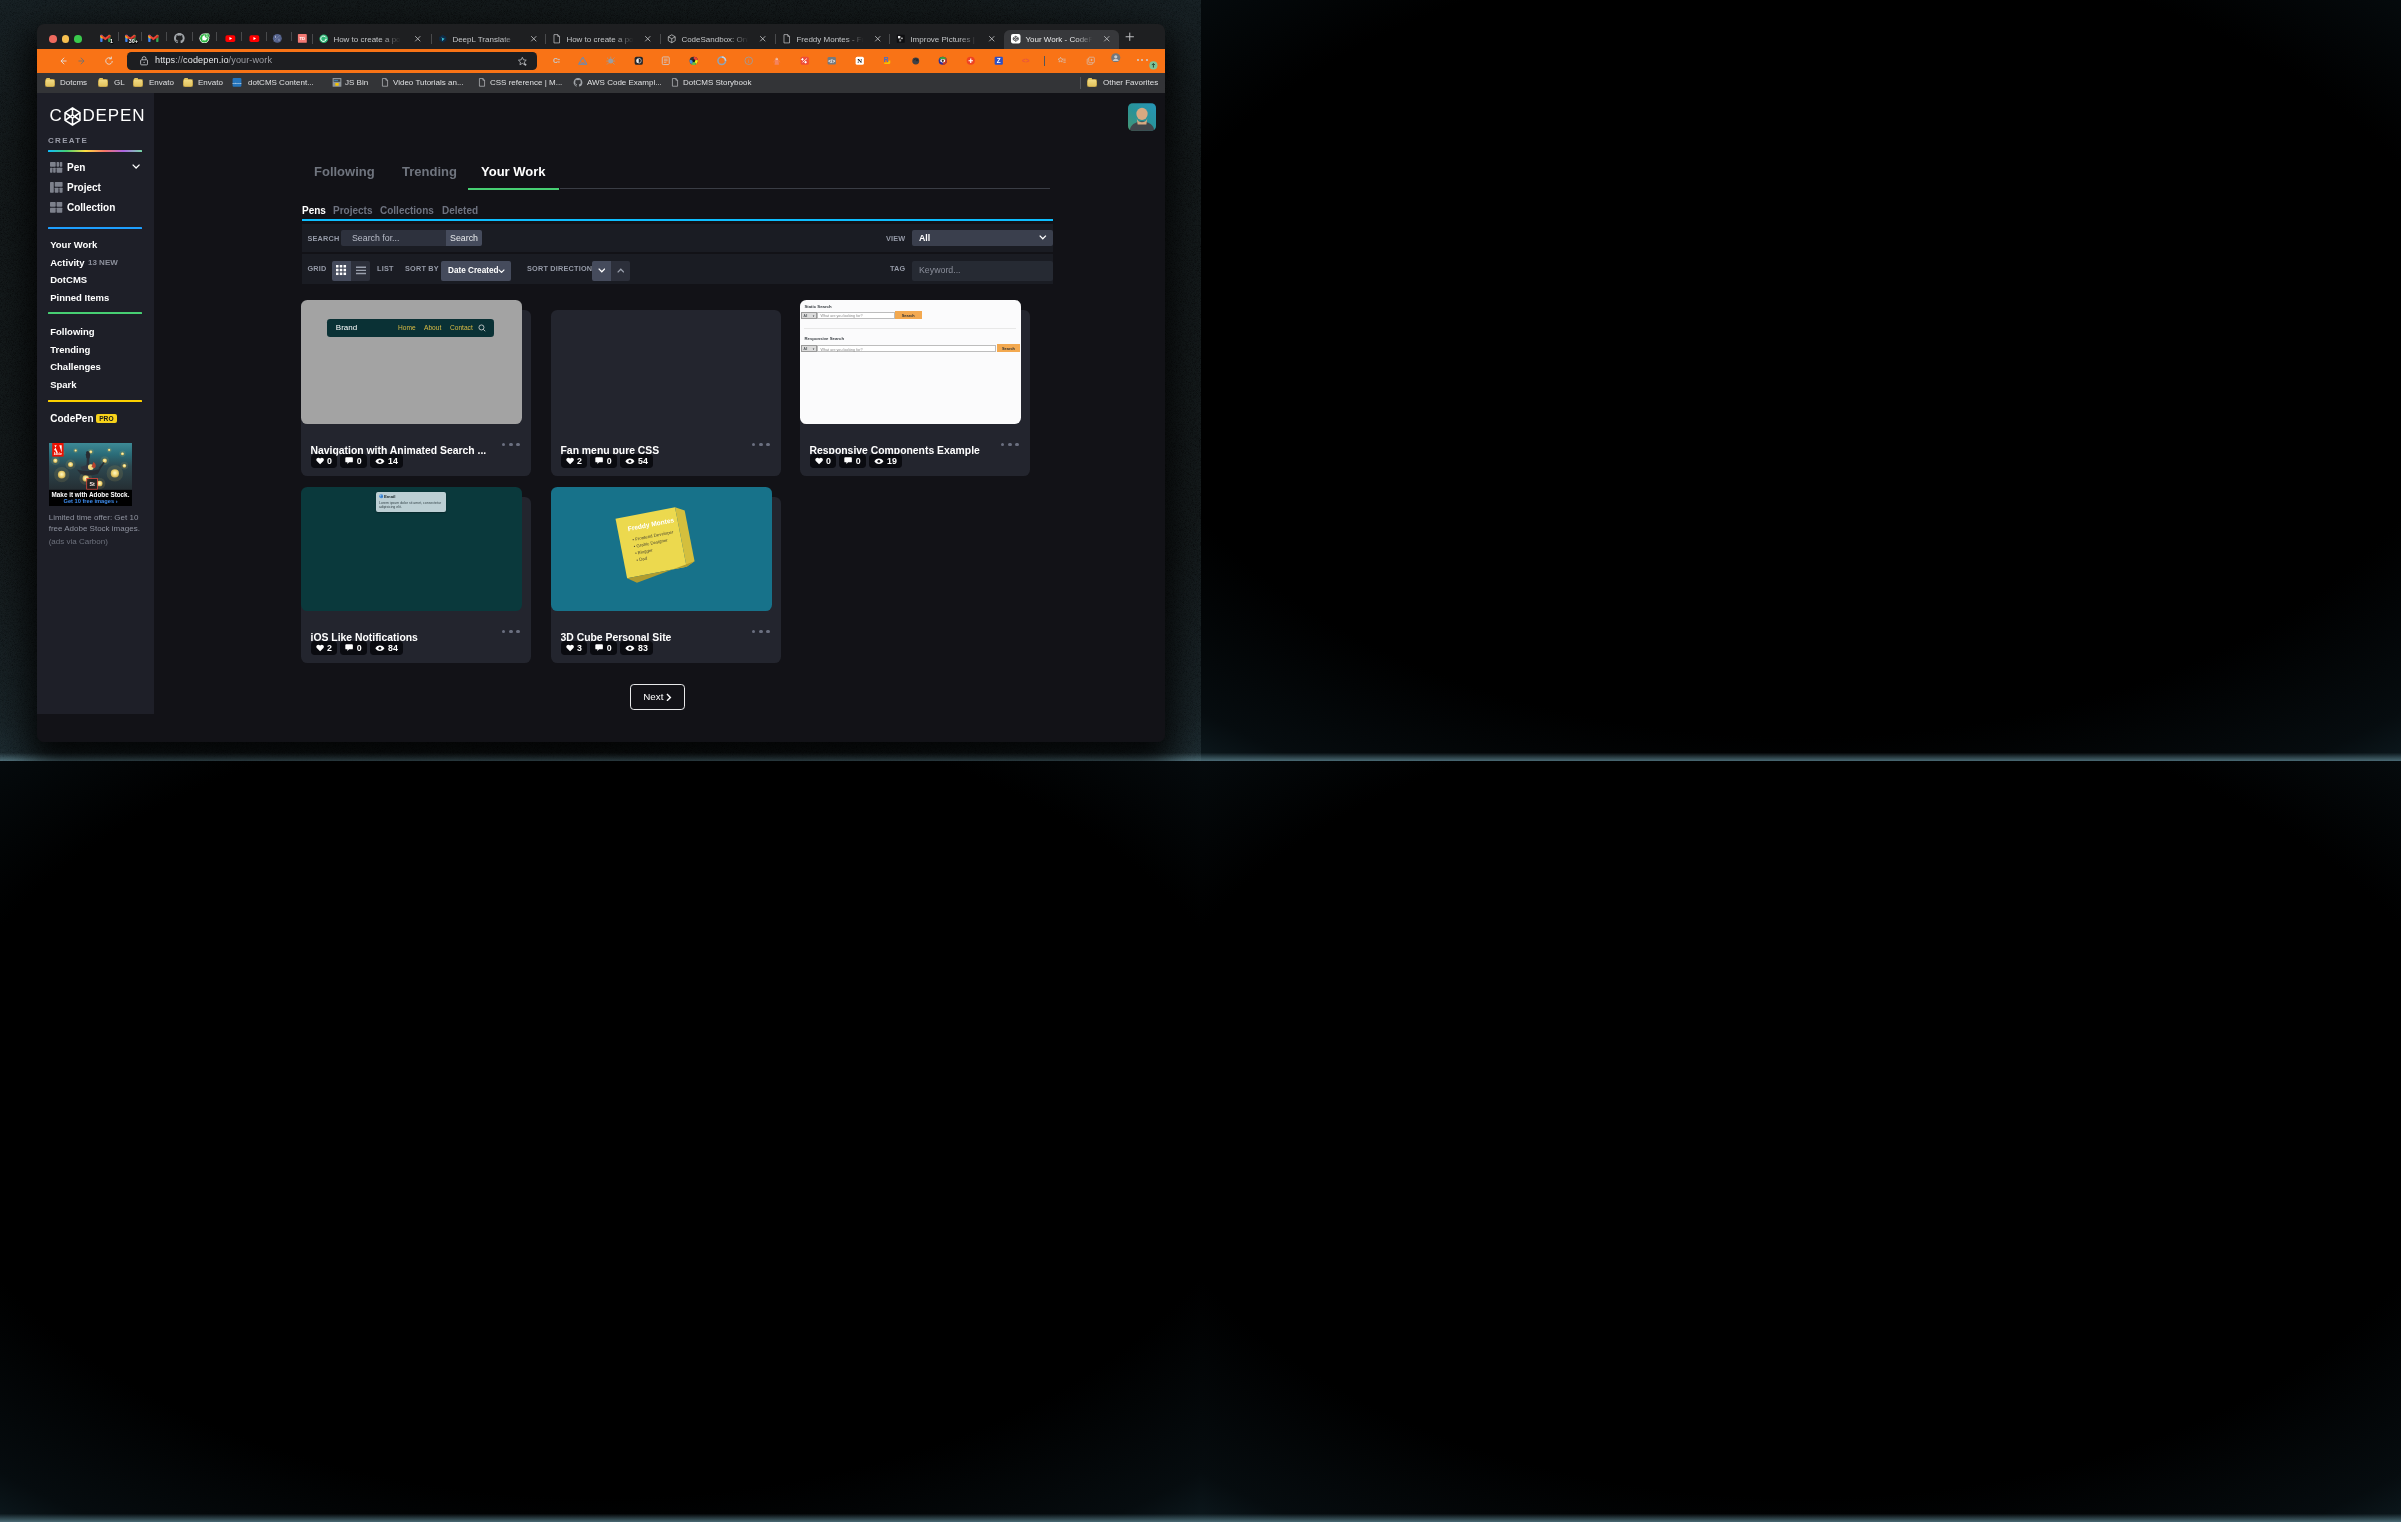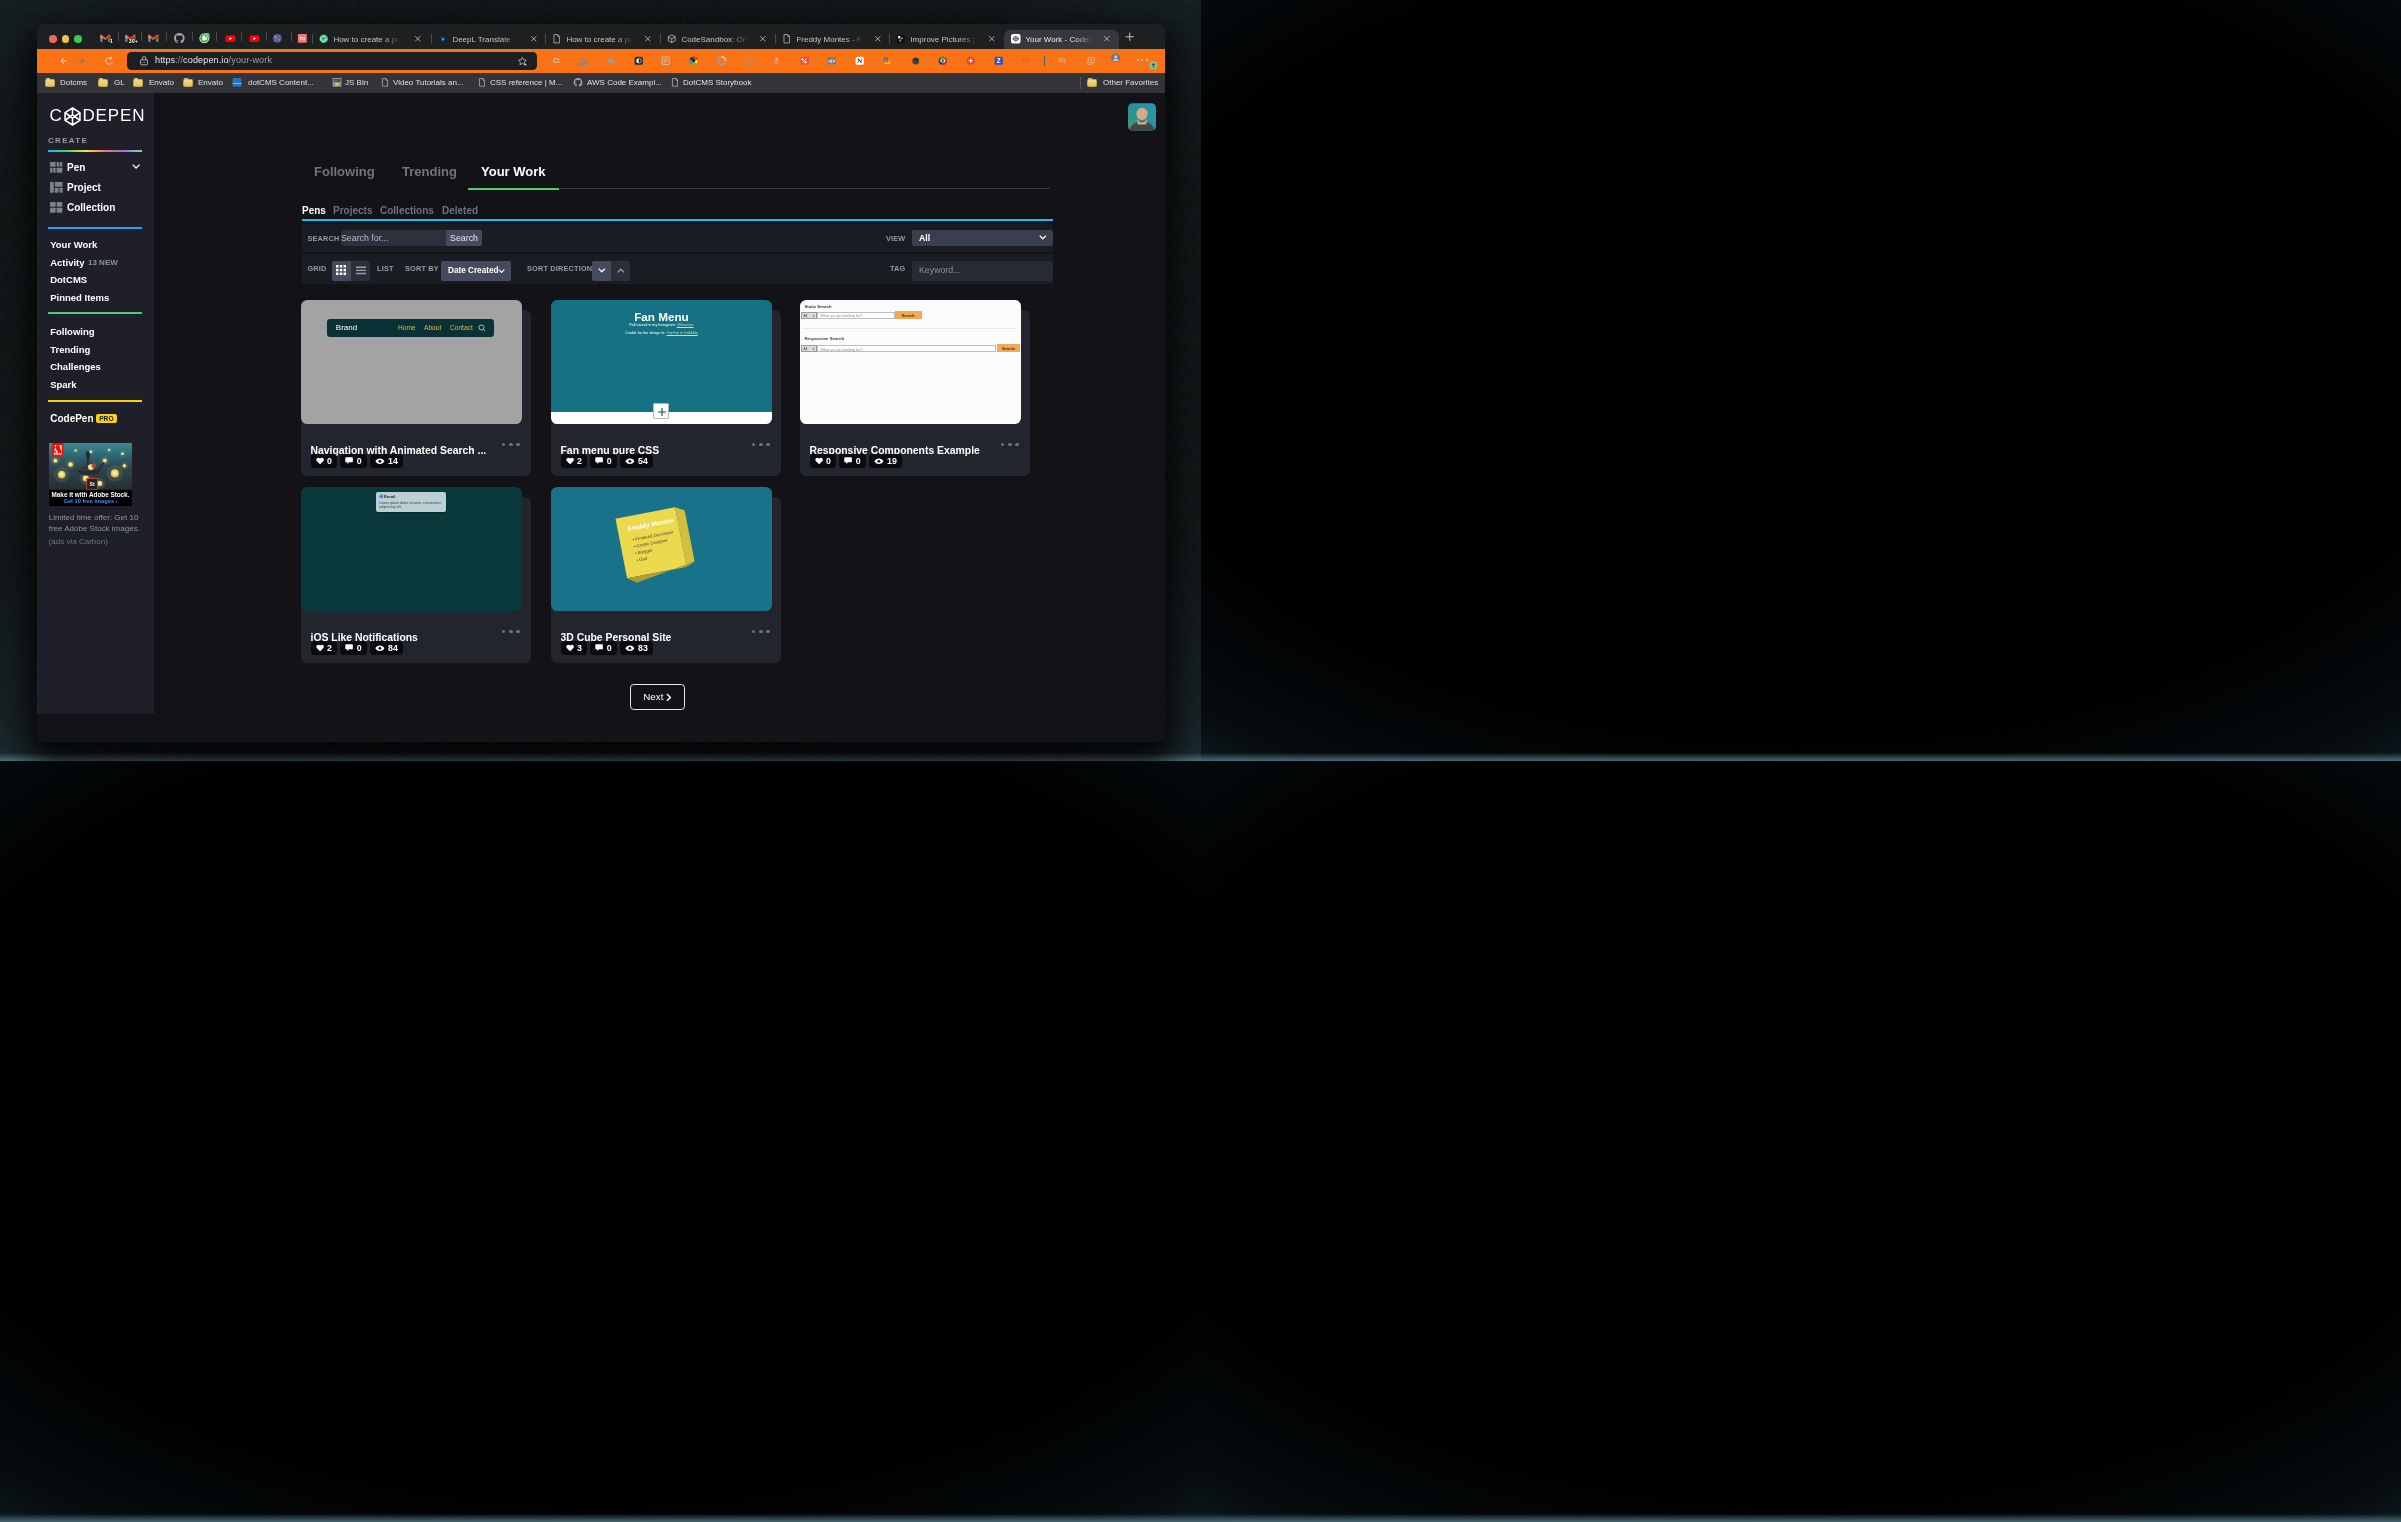--- a/index.html
+++ b/index.html
@@ -551,21 +551,21 @@
 <div class="ttab" style="left:444px;color:#fff">Your Work</div>
 <div style="position:absolute;left:431px;top:95px;width:91px;height:1.6px;background:#47cf73"></div>
 <div style="position:absolute;left:523px;top:95px;width:490px;height:0.9px;background:#3a3d45"></div>
 <div class="stab" style="left:265px;color:#fff">Pens</div>
 <div class="stab" style="left:296px">Projects</div>
 <div class="stab" style="left:343px">Collections</div>
 <div class="stab" style="left:405px">Deleted</div>
 <div style="position:absolute;left:265px;top:126px;width:751px;height:1.6px;background:#0ebeff"></div>
 <div class="panel" style="top:131px;height:28px">
         <div class="plabel" style="left:5.4px;top:9.5px">SEARCH</div>
-        <div style="position:absolute;left:39px;top:5.7px;width:105px;height:16px;background:#2d313d;border-radius:1.9px 0 0 1.9px;color:#b9bdc9;font-size:8.8px;line-height:16px;padding-left:0">Search for...</div>
+        <div style="position:absolute;left:39px;top:5.7px;width:105px;height:16px;background:#2d313d;border-radius:1.9px 0 0 1.9px;color:#b9bdc9;font-size:8.8px;line-height:16px;padding-left:11px">Search for...</div>
         <div class="ctrl" style="left:144px;top:5.7px;width:36px;height:16px;background:#454b5c;border-radius:0 1.9px 1.9px 0;text-align:center;line-height:16px;font-weight:normal;color:#e8eaec">Search</div>
         <div class="plabel" style="left:584px;top:9.5px">VIEW</div>
         <div class="ctrl" style="left:610px;top:5.7px;width:141px;height:16px;background:#3a3f4d;line-height:16px;padding-left:7px">All<svg style="position:absolute;right:6.3px;top:5.7px" width="7.6" height="5" viewBox="0 0 12 8">
             <path d="M1 1l5 5 5-5" fill="none" stroke="#fff" stroke-width="2"></path>
           </svg></div>
       </div>
 <div class="panel" style="top:161px;height:30px">
         <div class="plabel" style="left:5.4px;top:10.4px">GRID</div>
         <div style="position:absolute;left:30px;top:7px;width:19px;height:19.5px;background:#454b5c;border-radius:1.9px 0 0 1.9px;display:flex;align-items:center;justify-content:center">
           <svg width="10.7" height="10.7" viewBox="0 0 17 17">
@@ -639,33 +639,20 @@
             <svg width="9.8" height="7" viewBox="0 0 16 11">
               <path d="M8 0.8C4.6 0.8 1.9 2.9.6 5.2 1.9 7.5 4.6 9.7 8 9.7s6.1-2.2 7.4-4.5C14.1 2.9 11.4.8 8 .8z" fill="#fff"></path>
               <circle cx="8" cy="5.2" r="2.3" fill="#0a0b10"></circle>
             </svg>
             <span>14</span>
           </div>
         </div>
       </div>
 <div class="item" style="left:514px;top:207px">
         <div class="ipanel"></div>
-        <div class="iprev">
-          <div style="width:221px;height:124px;background:#157183;position:relative;color:#fff">
-            <div style="position:absolute;left:0;top:9.5px;width:100%;text-align:center;font-size:11.7px;font-weight:bold">Fan Menu</div>
-            <div style="position:absolute;left:0;top:23px;width:100%;text-align:center;font-size:3.7px">Full tutorial in my Instagram: <span style="color:#e8dc64;text-decoration:underline">@fmontes</span></div>
-            <div style="position:absolute;left:0;top:31px;width:100%;text-align:center;font-size:3.7px">Credits for the design to: <span style="color:#e8dc64;text-decoration:underline">YueYue in Dribbble</span></div>
-            <div style="position:absolute;left:0;top:112px;width:100%;height:11.7px;background:#fff"></div>
-            <div style="position:absolute;left:102px;top:103px;width:16.4px;height:16px;background:#fff;border:0.3px solid #b5b5b5;border-radius:1.3px">
-              <svg style="position:absolute;left:3.2px;top:2.8px" width="10" height="10" viewBox="0 0 16 16">
-                <path d="M8 1.5v13M1.5 8h13" stroke="#0c4f57" stroke-width="1.8"></path>
-              </svg>
-            </div>
-          </div>
-        </div>
         <div class="ititle">Fan menu pure CSS</div>
         <div class="idots"><i></i><i></i><i></i></div>
         <div class="pills">
           <div class="pill">
             <svg width="8.2" height="7.6" viewBox="0 0 13 12">
               <path d="M6.5 11.3L1.6 6.6a3.1 3.1 0 014.4-4.5l.5.5.5-.5a3.1 3.1 0 014.4 4.5z" fill="#fff"></path>
             </svg>
             <span>2</span>
           </div>
           <div class="pill">

